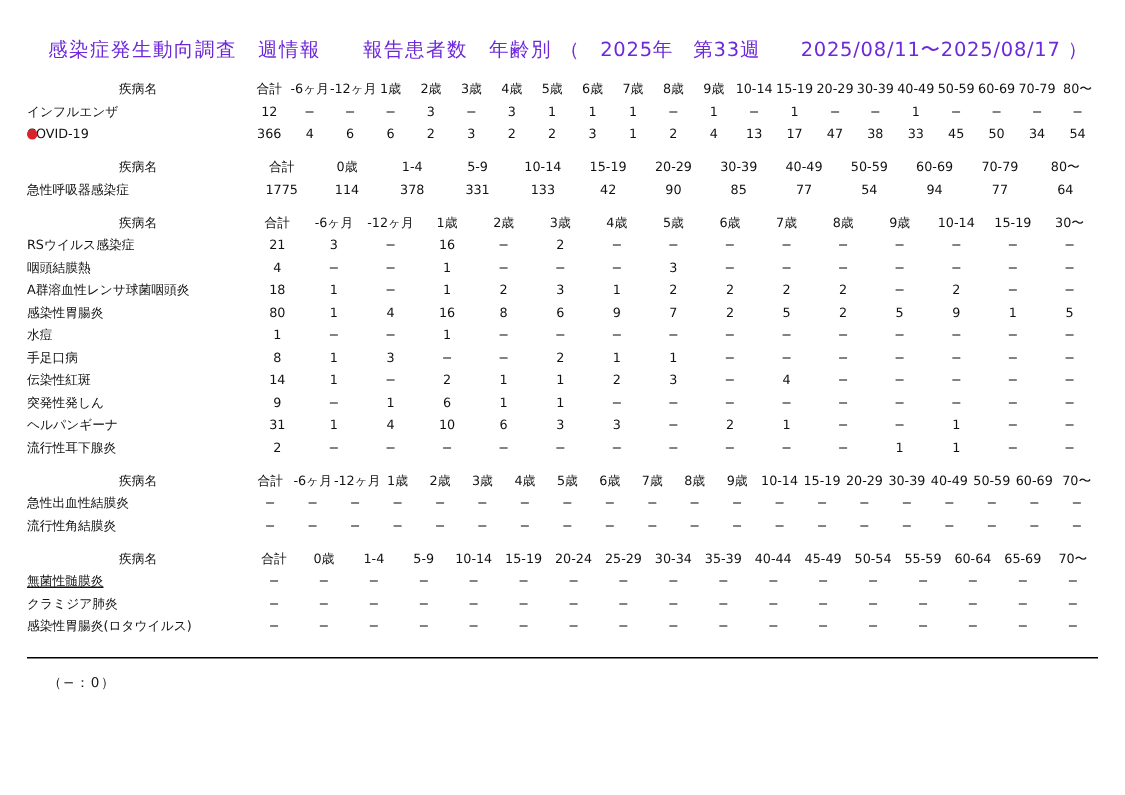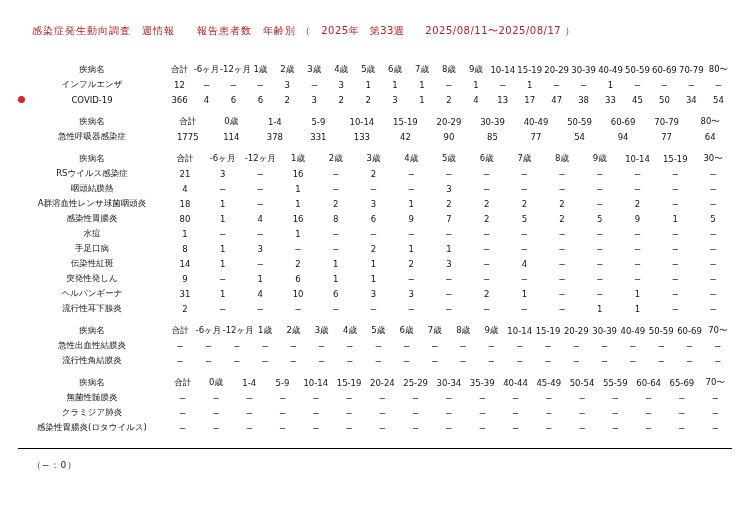--- a/index.html
+++ b/index.html
@@ -15,46 +15,46 @@
     overflow: hidden;
   }
   .page {
     position: relative;
     width: 750px;
     height: 530px;
     box-sizing: border-box;
     padding: 20px 18px 10px 18px;
   }
   .title {
-    font-size: 10px;
+    font-size: 13px;
     letter-spacing: 1px;
-    margin: 4px 0 24px 14px;
+    margin: 4px 0 10px 14px;
     white-space: nowrap;
-    color: #b91c1c;
+    color: #6d28d9;
   }
   .title .period {
     letter-spacing: 0.5px;
   }
   table.block {
     border-collapse: collapse;
     width: 714px;
     table-layout: fixed;
     margin: 0;
   }
   table.block td, table.block th {
     font-size: 8.5px;
     font-weight: normal;
     padding: 0;
     height: 15px;
     vertical-align: middle;
     white-space: nowrap;
     color: #111;
   }
   td.lbl {
-    text-align: center;
+    text-align: left;
     padding-left: 16px;
     font-size: 9px;
   }
   td.num {
     text-align: center;
   }
   .dot {
     position: absolute;
     width: 7px;
     height: 7px;
@@ -616,21 +616,21 @@
               <th class="num">45-49</th>
               <th class="num">50-54</th>
               <th class="num">55-59</th>
               <th class="num">60-64</th>
               <th class="num">65-69</th>
               <th class="num">70〜</th>
             </tr>
           </thead>
           <tbody>
             <tr style="position: relative;">
-              <td class="lbl" style="position: relative;"><span>無菌性髄膜炎</span></td>
+              <td class="lbl" style="position: relative; text-decoration: underline;"><span>無菌性髄膜炎</span></td>
               <td class="num">−</td>
               <td class="num">−</td>
               <td class="num">−</td>
               <td class="num">−</td>
               <td class="num">−</td>
               <td class="num">−</td>
               <td class="num">−</td>
               <td class="num">−</td>
               <td class="num">−</td>
               <td class="num">−</td>

